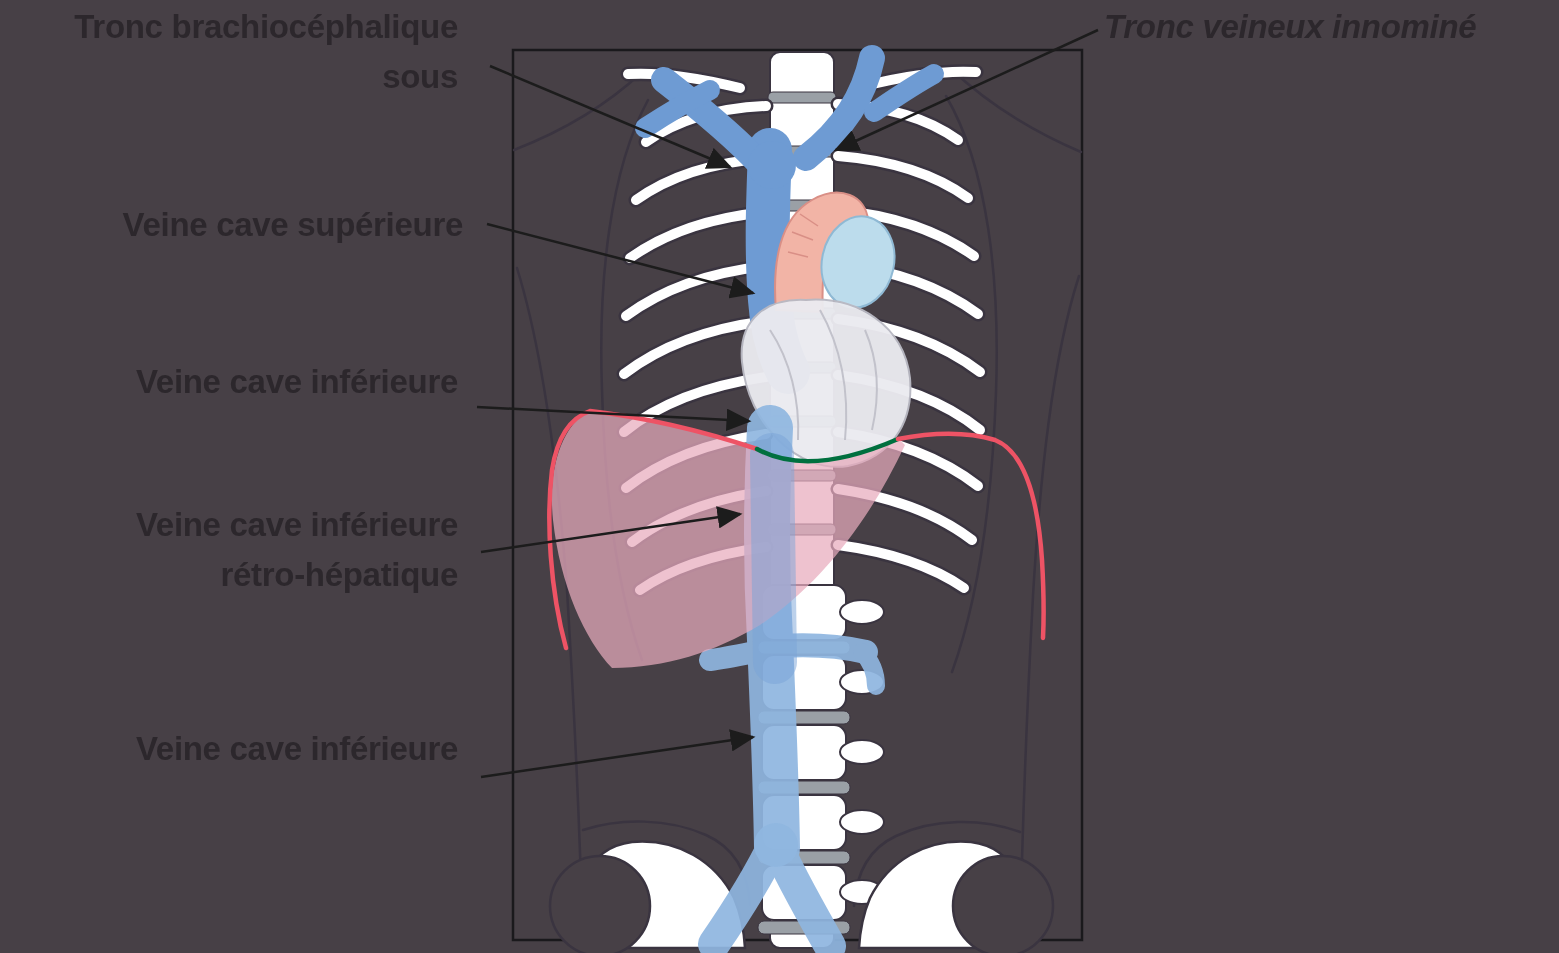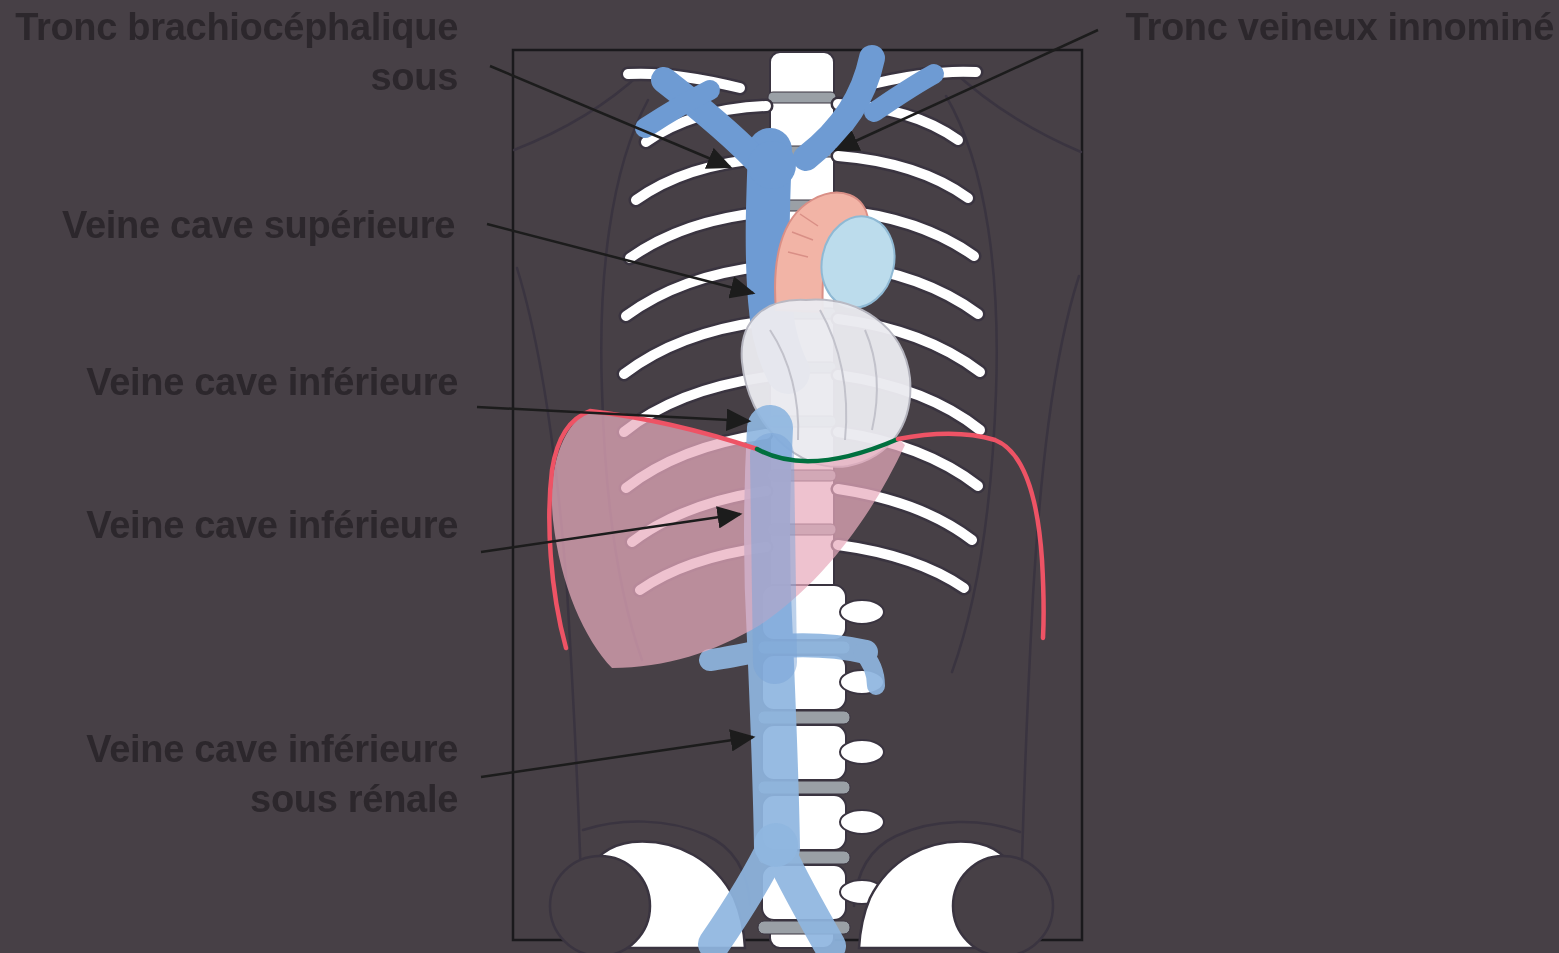--- a/index.html
+++ b/index.html
@@ -8,26 +8,26 @@
     width:1559px;height:953px;
     background:#474046;
     overflow:hidden;
     font-family:"Liberation Sans", sans-serif;
   }
   .canvas svg{position:absolute;left:0;top:0;}
   .lbl{
     position:absolute;
     color:#2c272c;
     font-weight:bold;
-    font-size:38px;
+    font-size:33px;
     line-height:50px;
     letter-spacing:-0.3px;
   }
   .lbl.right{text-align:right;}
-  .lbl.left{text-align:right;}
+  .lbl.left{text-align:left;font-style:italic;}
   .lbl span{display:block;}
 </style>
 </head>
 <body>
 
 <div class="canvas">
 
   <svg width="1559" height="953" viewBox="0 0 1559 953">
     <defs>
       <marker id="ah" markerWidth="11" markerHeight="9" refX="9" refY="4.5" orient="auto">
@@ -198,30 +198,30 @@
 
   <div class="lbl right" style="left:0;width:458px;top:2px;">
     <span>Tronc brachiocéphalique</span>
     <span>sous</span>
   </div>
 
   <div class="lbl left" style="left:1104px;top:2px;width:450px;">
     <span>Tronc veineux innominé</span>
   </div>
 
-  <div class="lbl right" style="left:0;width:455px;top:200px;">
+  <div class="lbl right" style="left:0;width:455px;top:200px;padding-left:8px;">
     <span>Veine cave supérieure</span>
   </div>
 
   <div class="lbl right" style="left:0;width:458px;top:357px;">
     <span>Veine cave inférieure</span>
   </div>
 
   <div class="lbl right" style="left:0;width:458px;top:500px;">
     <span>Veine cave inférieure</span>
+    <span>rétro-hépatique</span>
   </div>
 
   <div class="lbl right" style="left:0;width:458px;top:724px;">
     <span>Veine cave inférieure</span>
-    <span>sous rénale</span>
   </div>
 
 </div>
 
 </body></html>

